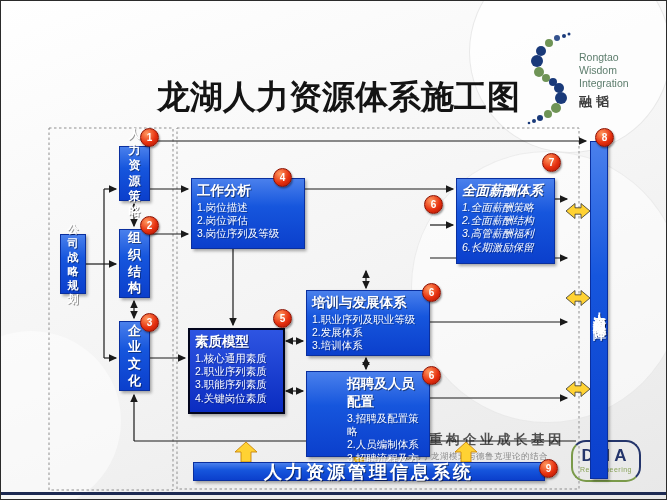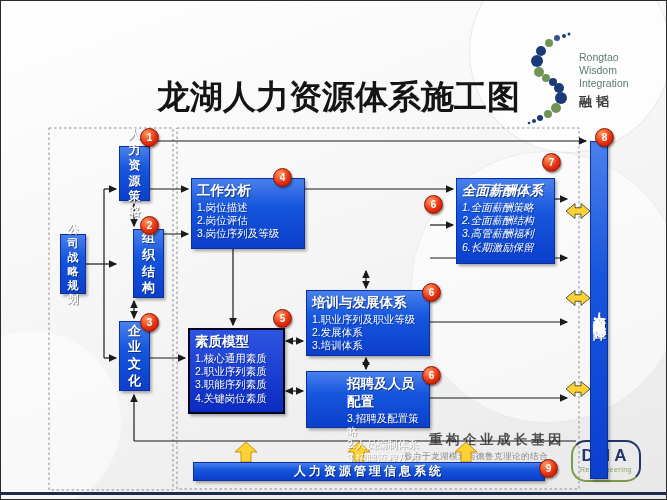--- a/index.html
+++ b/index.html
@@ -28,21 +28,21 @@
   .vtext{display:flex;align-items:center;justify-content:center;text-align:center;
          font-weight:bold;word-break:break-all;line-height:1.28;text-shadow:1px 1px 0 rgba(0,0,0,.4);}
   .detail{padding:3px 5px;}
   .bt{font-size:13.5px;font-weight:bold;text-shadow:1px 1px 0 rgba(0,0,0,.45);margin-bottom:1px;}
   .bi{font-size:10.5px;line-height:1.26;text-shadow:1px 1px 0 rgba(0,0,0,.3);}
   .dark{background:linear-gradient(180deg,#2e55e2 0%,#0a2cc0 100%);border:2px solid #01041c;}
 
   .rightbar{display:flex;align-items:center;justify-content:center;}
   .rightbar span{writing-mode:vertical-rl;text-orientation:upright;font-size:13px;font-weight:bold;
                  letter-spacing:2px;text-shadow:1px 1px 0 rgba(0,0,0,.4);}
-  .bottombar{display:flex;align-items:center;justify-content:center;font-size:12px;font-weight:bold;
+  .bottombar{display:flex;align-items:center;justify-content:center;font-size:18px;font-weight:bold;
              letter-spacing:3px;text-shadow:1px 1px 0 rgba(0,0,0,.45);}
 
   .badge{position:absolute;z-index:5;width:17px;height:17px;border-radius:50%;
          background:radial-gradient(circle at 35% 28%,#ff9a60,#e63110 55%,#a81000);
          border:1px solid #8c1000;color:#fff;font-size:10px;font-weight:bold;
          display:flex;align-items:center;justify-content:center;box-shadow:1px 1.5px 2px rgba(0,0,0,.4);}
 
   .dna{position:absolute;left:570px;top:439px;width:70px;height:42px;z-index:3;box-sizing:border-box;
        border-radius:15px;border-top:2px solid #24356b;border-right:2px solid #24356b;
        border-bottom:2px solid #7a9a4a;border-left:2px solid #7a9a4a;text-align:center;}
@@ -162,21 +162,21 @@
     <div class="dna-text">DNA</div>
     <div class="dna-sub">Reengineering</div>
   </div>
 
   <div class="bluebox vtext" style="left:59px;top:233px;width:26px;height:60px;font-size:11px;padding:0 2px;">
     <div>公司战略规划</div>
   </div>
   <div class="bluebox vtext" style="left:118px;top:145px;width:31px;height:55px;font-size:12px;padding:0 3px;">
     <div>人力资源策略</div>
   </div>
-  <div class="bluebox vtext" style="left:132px;top:228px;width:31px;height:69px;font-size:13px;padding:0 2px;">
+  <div class="bluebox vtext" style="left:118px;top:228px;width:31px;height:69px;font-size:13px;padding:0 2px;">
     <div>组织结构</div>
   </div>
   <div class="bluebox vtext" style="left:118px;top:320px;width:31px;height:70px;font-size:13px;padding:12px 2px;">
     <div>企业文化</div>
   </div>
 
   <div class="bluebox detail" style="left:190px;top:177px;width:114px;height:71px;">
     <div class="bt">工作分析</div>
     <div class="bi">1.岗位描述</div>
     <div class="bi">2.岗位评估</div>
@@ -192,21 +192,21 @@
   </div>
 
   <div class="bluebox detail dark" style="left:187px;top:327px;width:97px;height:86px;">
     <div class="bt">素质模型</div>
     <div class="bi">1.核心通用素质</div>
     <div class="bi">2.职业序列素质</div>
     <div class="bi">3.职能序列素质</div>
     <div class="bi">4.关键岗位素质</div>
   </div>
 
-  <div class="bluebox detail" style="left:305px;top:370px;width:124px;height:57px;padding-left:40px;">
+  <div class="bluebox detail" style="left:305px;top:370px;width:124px;height:86px;padding-left:40px;">
     <div class="bt">招聘及人员配置</div>
     <div class="bi">3.招聘及配置策略</div>
     <div class="bi">2.人员编制体系</div>
     <div class="bi">3.招聘流程及方法</div>
   </div>
 
   <div class="bluebox detail" style="left:455px;top:177px;width:99px;height:86px;font-style:italic;">
     <div class="bt">全面薪酬体系</div>
     <div class="bi">1.全面薪酬策略</div>
     <div class="bi">2.全面薪酬结构</div>

